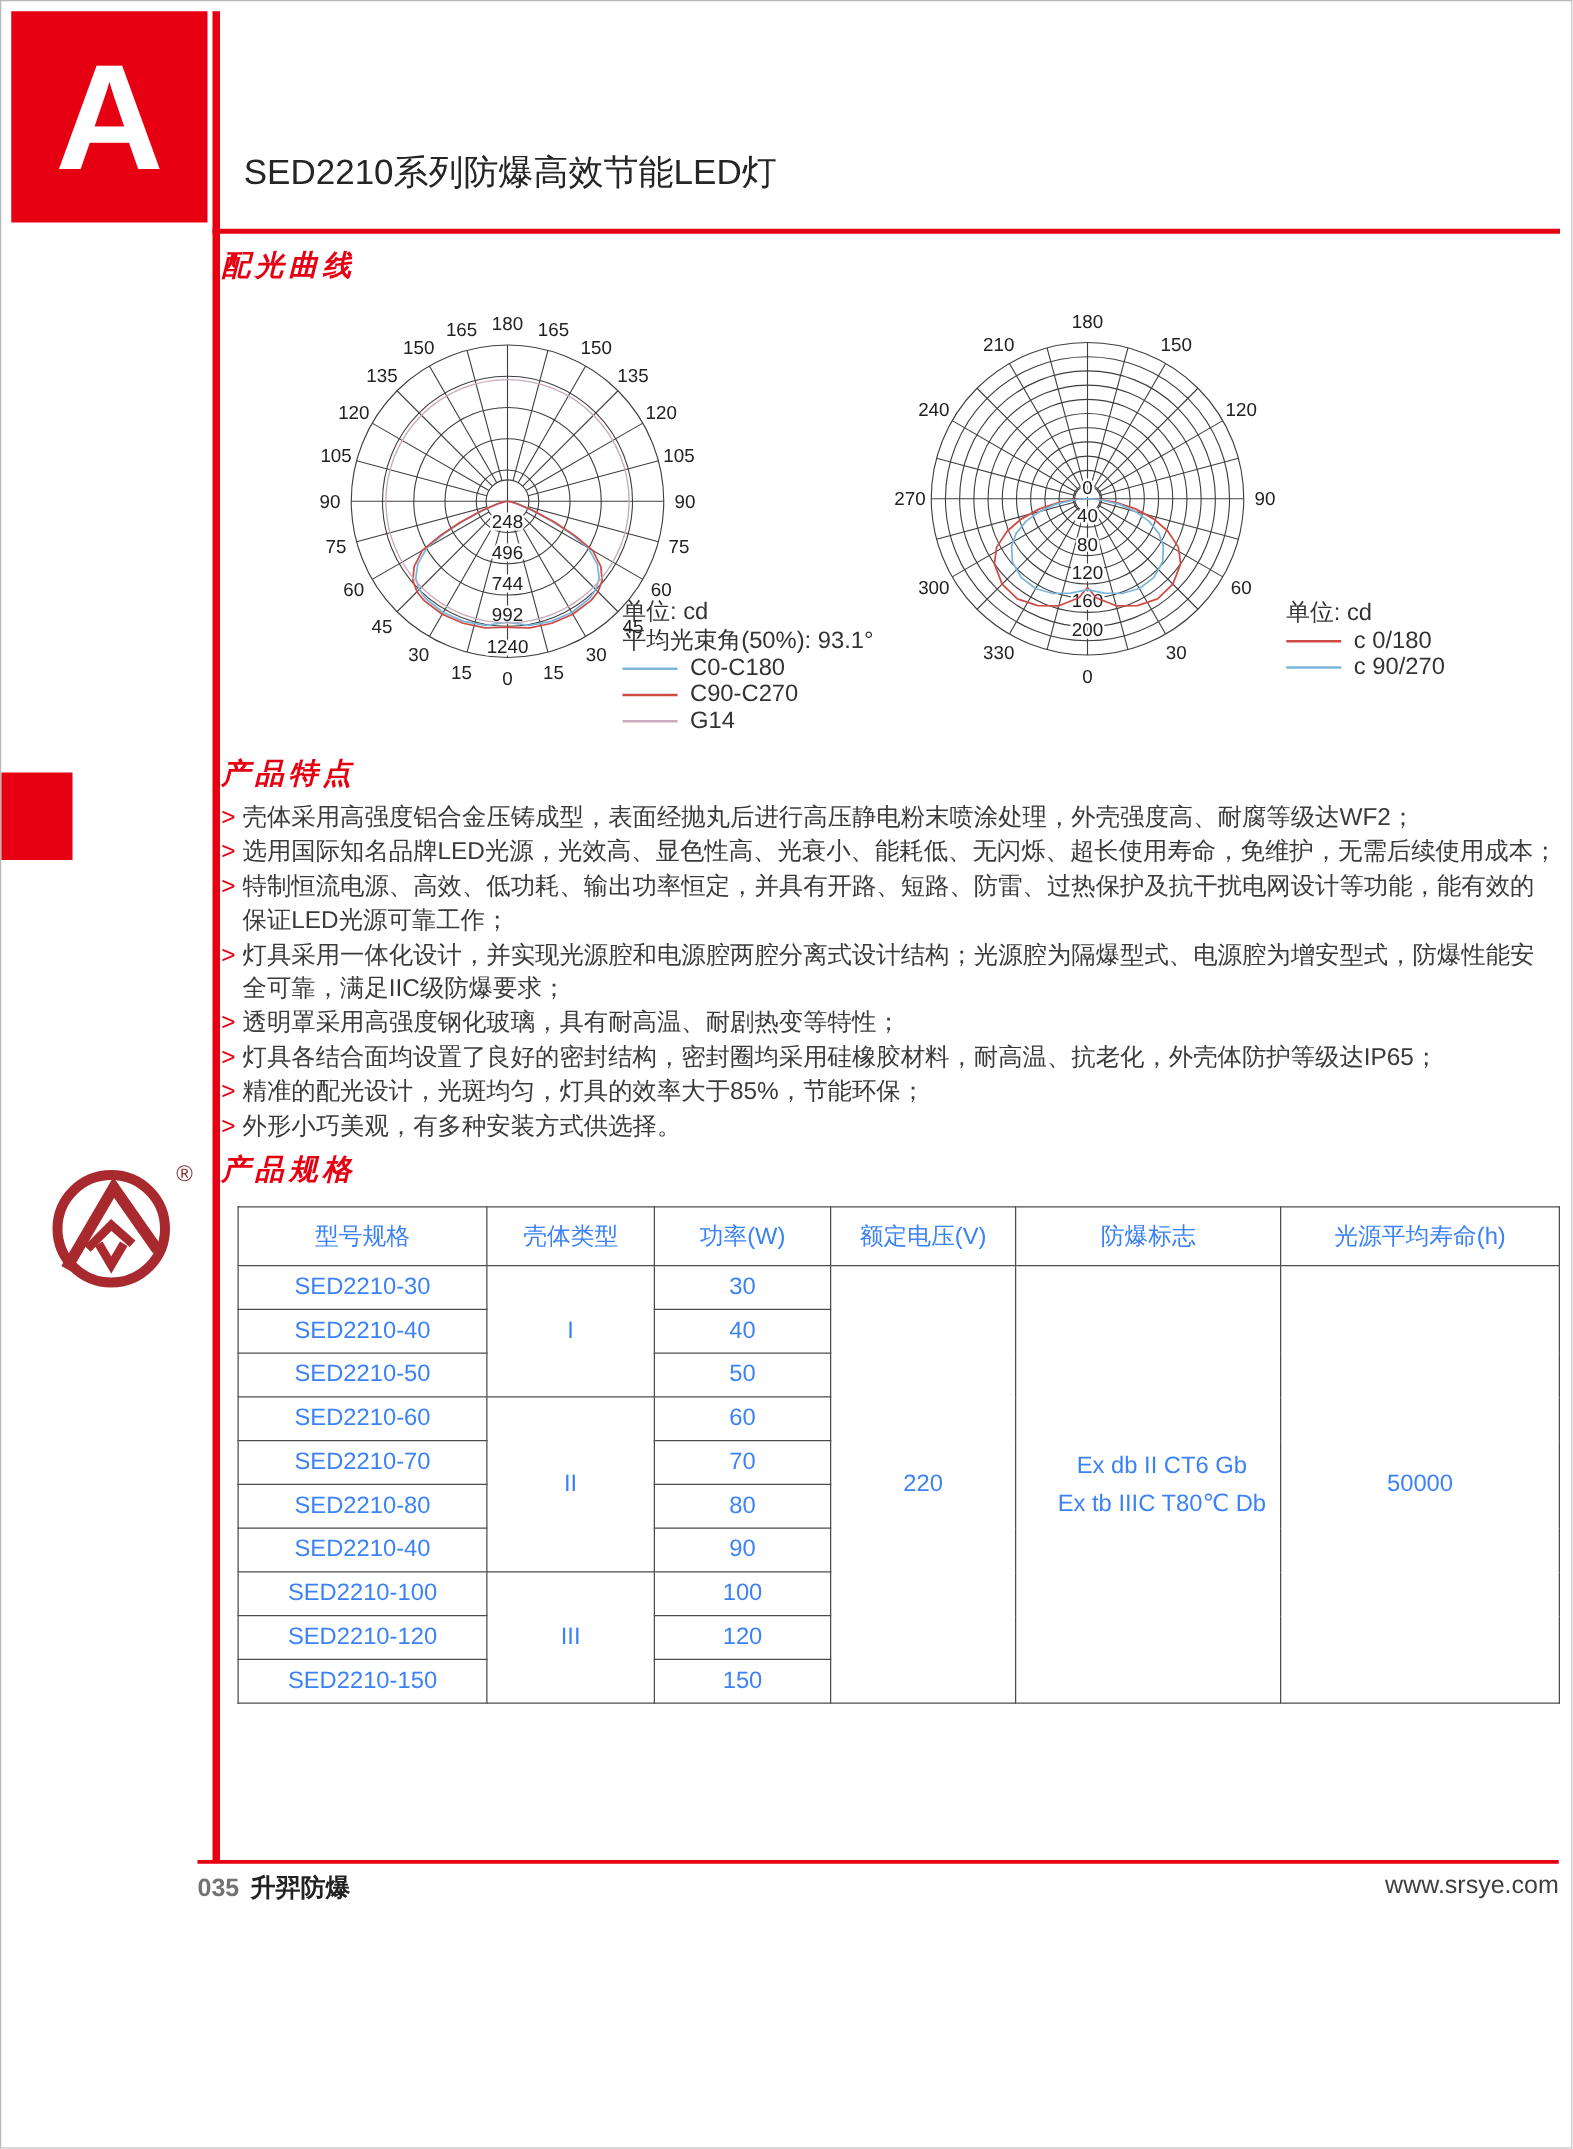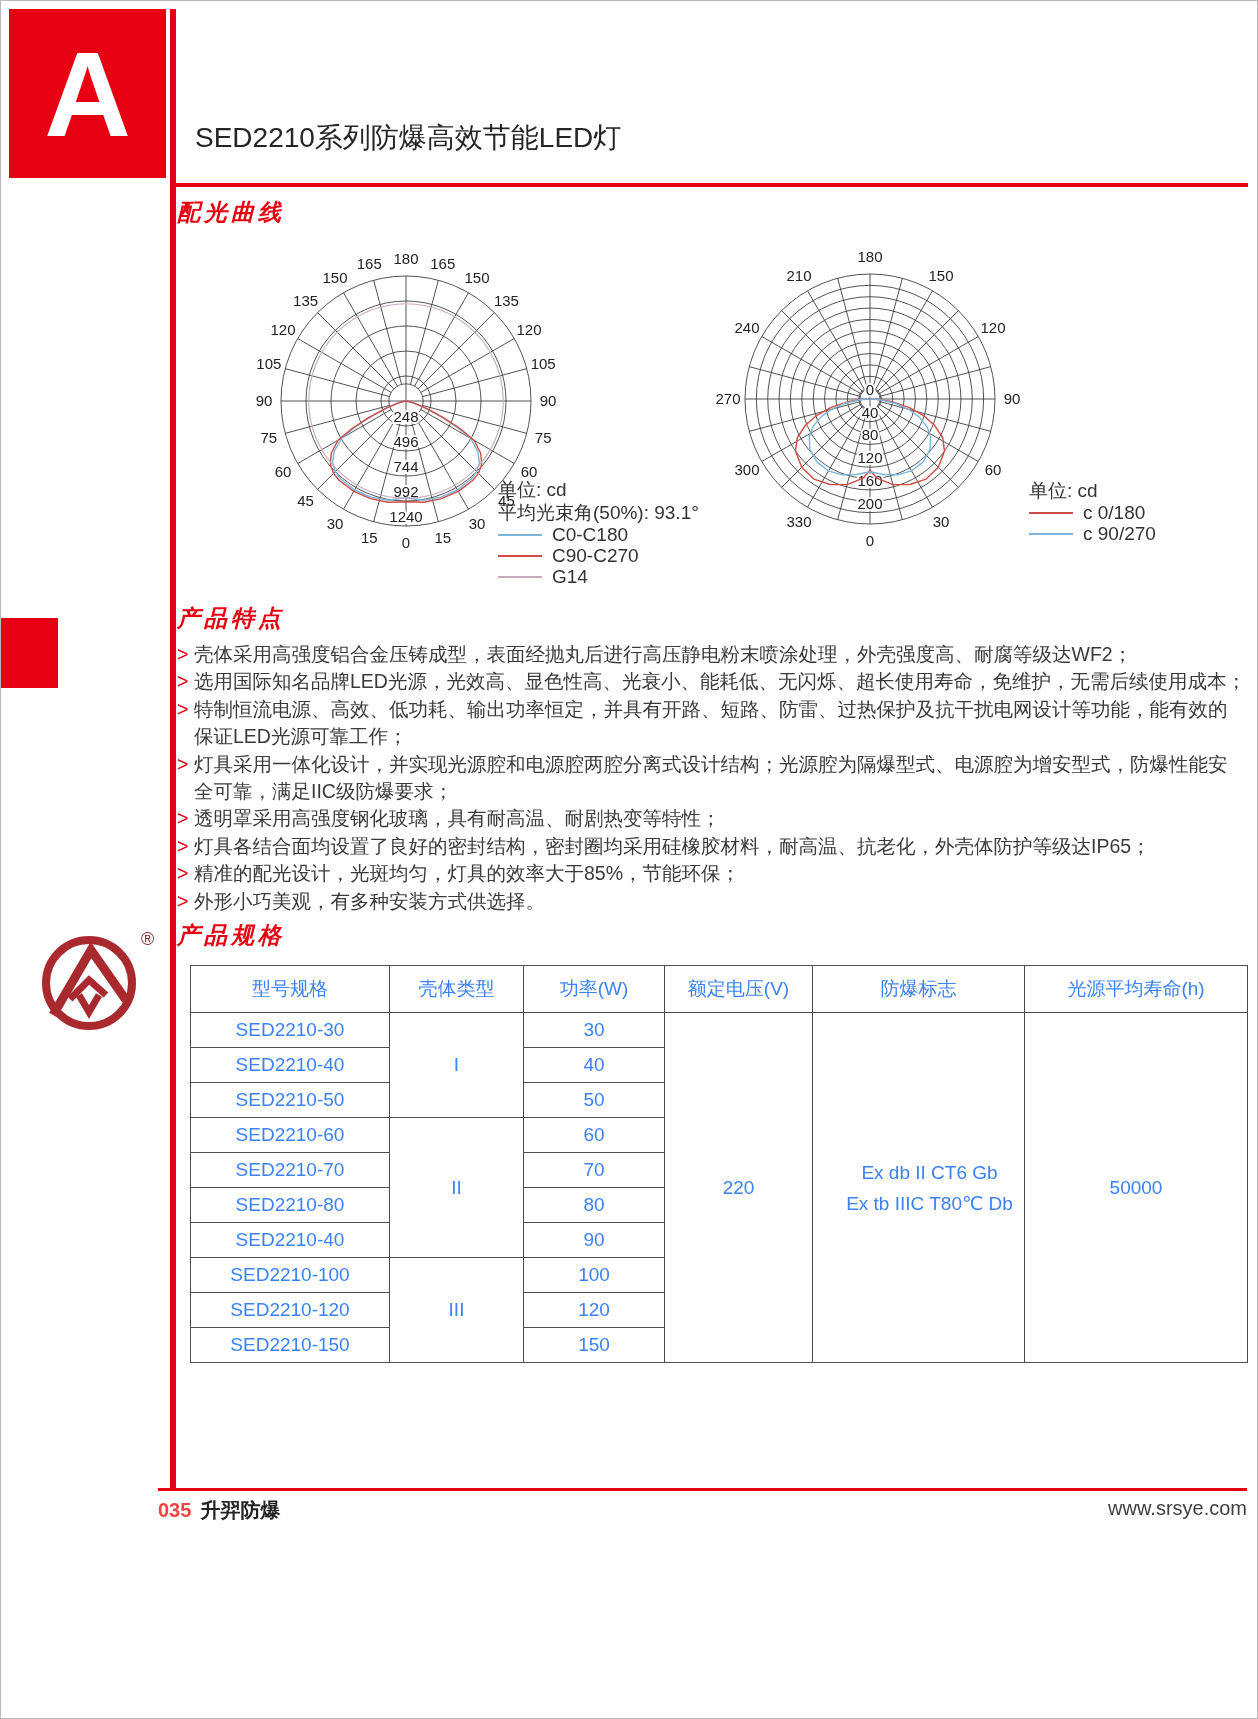--- a/index.html
+++ b/index.html
@@ -38,21 +38,21 @@
   
   #spec-table{position:absolute;left:189px;top:964px;width:1057px;border-collapse:collapse;
               font-size:19px;color:#3b82f6;table-layout:fixed;border-radius:20px;}
   #spec-table th,#spec-table td{border:1px solid #4c4c4c;text-align:center;font-weight:normal;padding:0;}
   #spec-table th{height:46px;}
   #spec-table td{height:34px;margin-left:36px;}
   .ex-cell{text-align:center;padding-left:22px !important;line-height:31px;}
   
   .hline-bottom{position:absolute;left:157px;top:1487px;width:1089px;height:3px;background:#e60012;}
   .footer-left{position:absolute;left:157px;top:1496px;font-size:20px;font-weight:bold;}
-  .footer-left .num{color:#ef4444;}
+  .footer-left .num{color:#737373;}
   .footer-left .brand{color:#222;margin-left:9px;}
   .footer-site{position:absolute;left:1080px;top:1496px;width:166px;text-align:right;font-size:20px;color:#3f3f3f;}
   svg text{font-family:"Liberation Sans","DejaVu Sans",sans-serif;}
 </style>
 </head>
 <body>
 
 <div class="page">
 
   <div class="tab-a">A</div>

